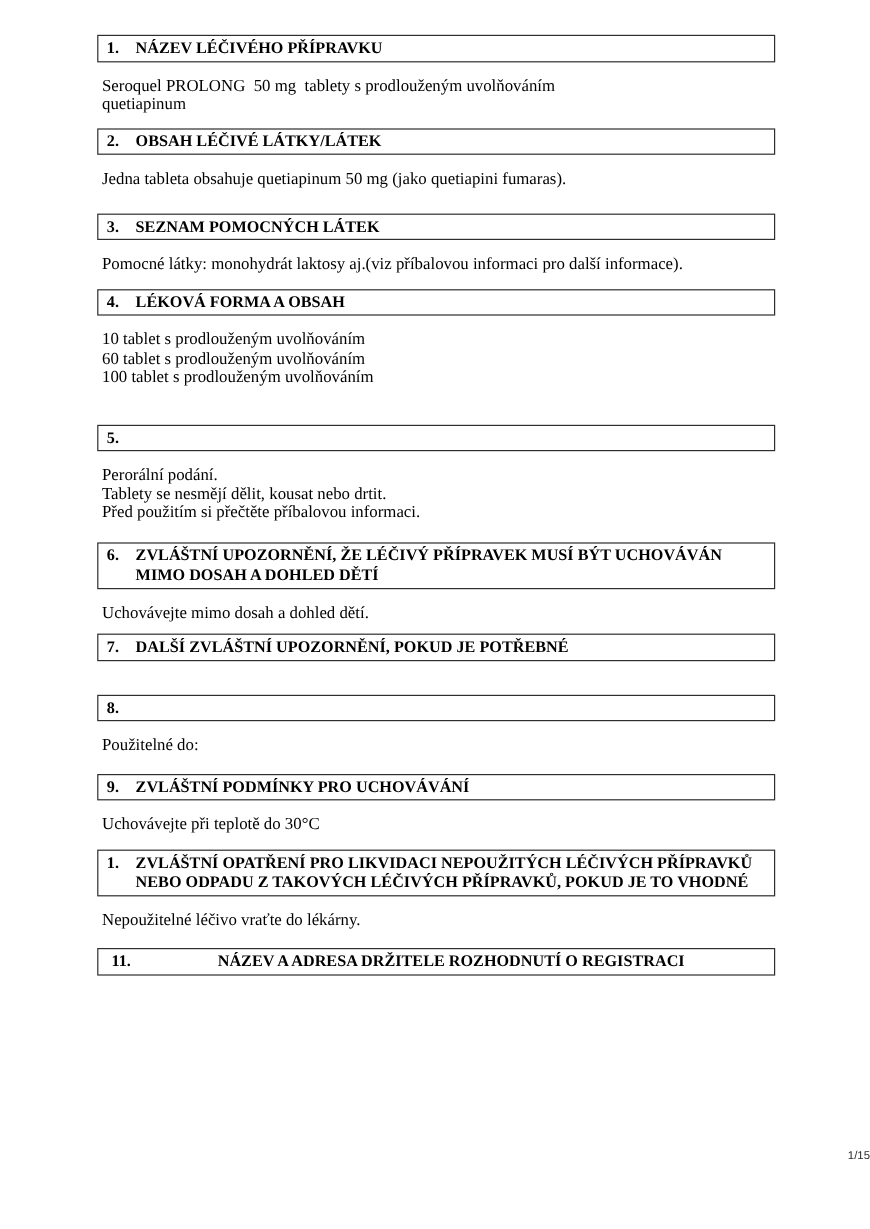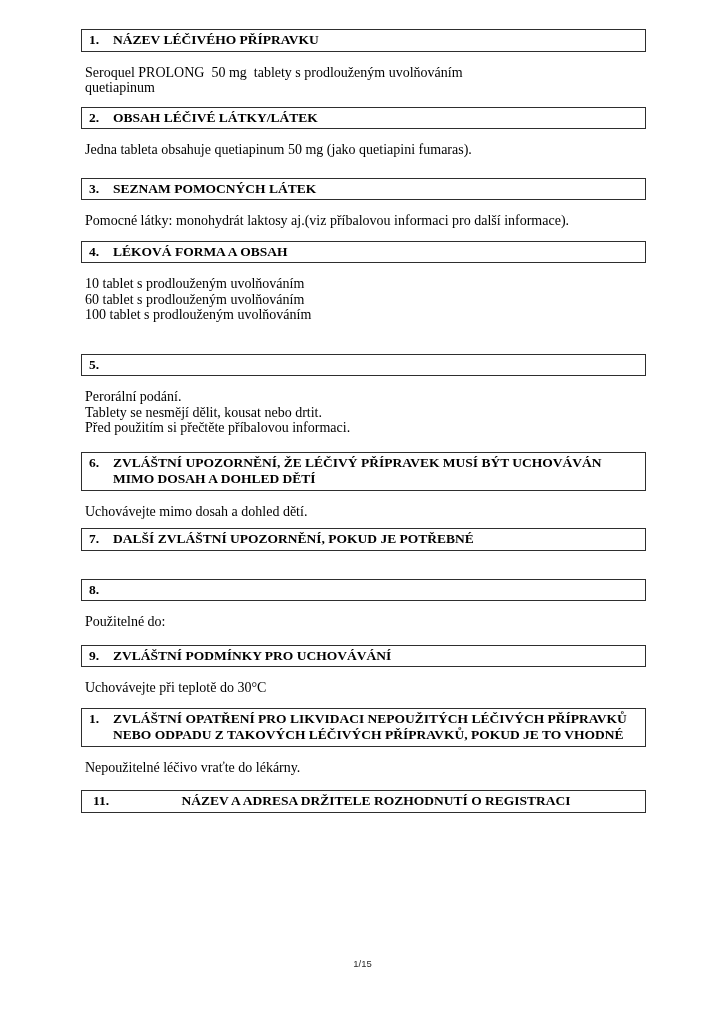--- a/index.html
+++ b/index.html
@@ -75,21 +75,21 @@
   .section:nth-of-type(7)  { margin-top: 9px;  }
   .section:nth-of-type(8)  { margin-top: 28px; }
   .section:nth-of-type(9)  { margin-top: 15px; }
   .section:nth-of-type(10) { margin-top: 12px; }
   .section:nth-of-type(11) { margin-top: 15px; text-align: center; }
   .footer {
     position: absolute;
     top: 958px;
     left: 0;
     width: 725px;
-    text-align: center;
+    text-align: right;
     font-family: "Liberation Sans", sans-serif;
     font-size: 9.5px;
     color: #2b2b2b;
   }
 </style>
 </head>
 <body>
 
 <div class="page">
   <div class="content">

